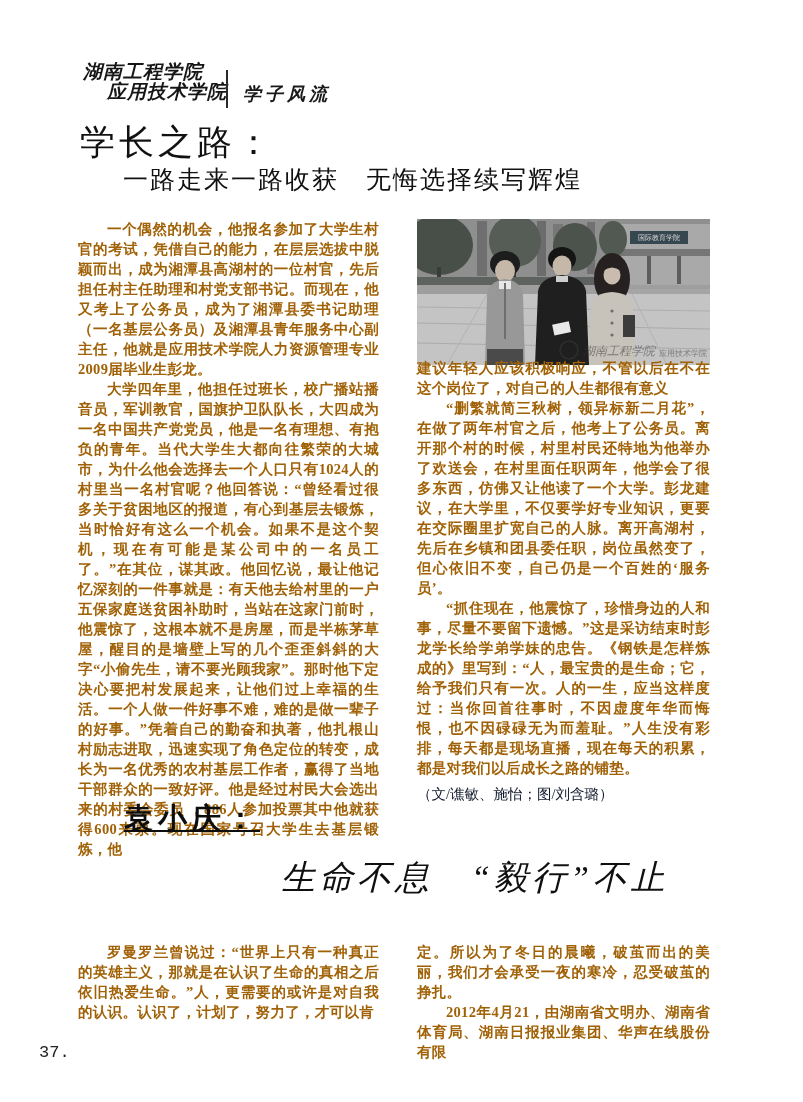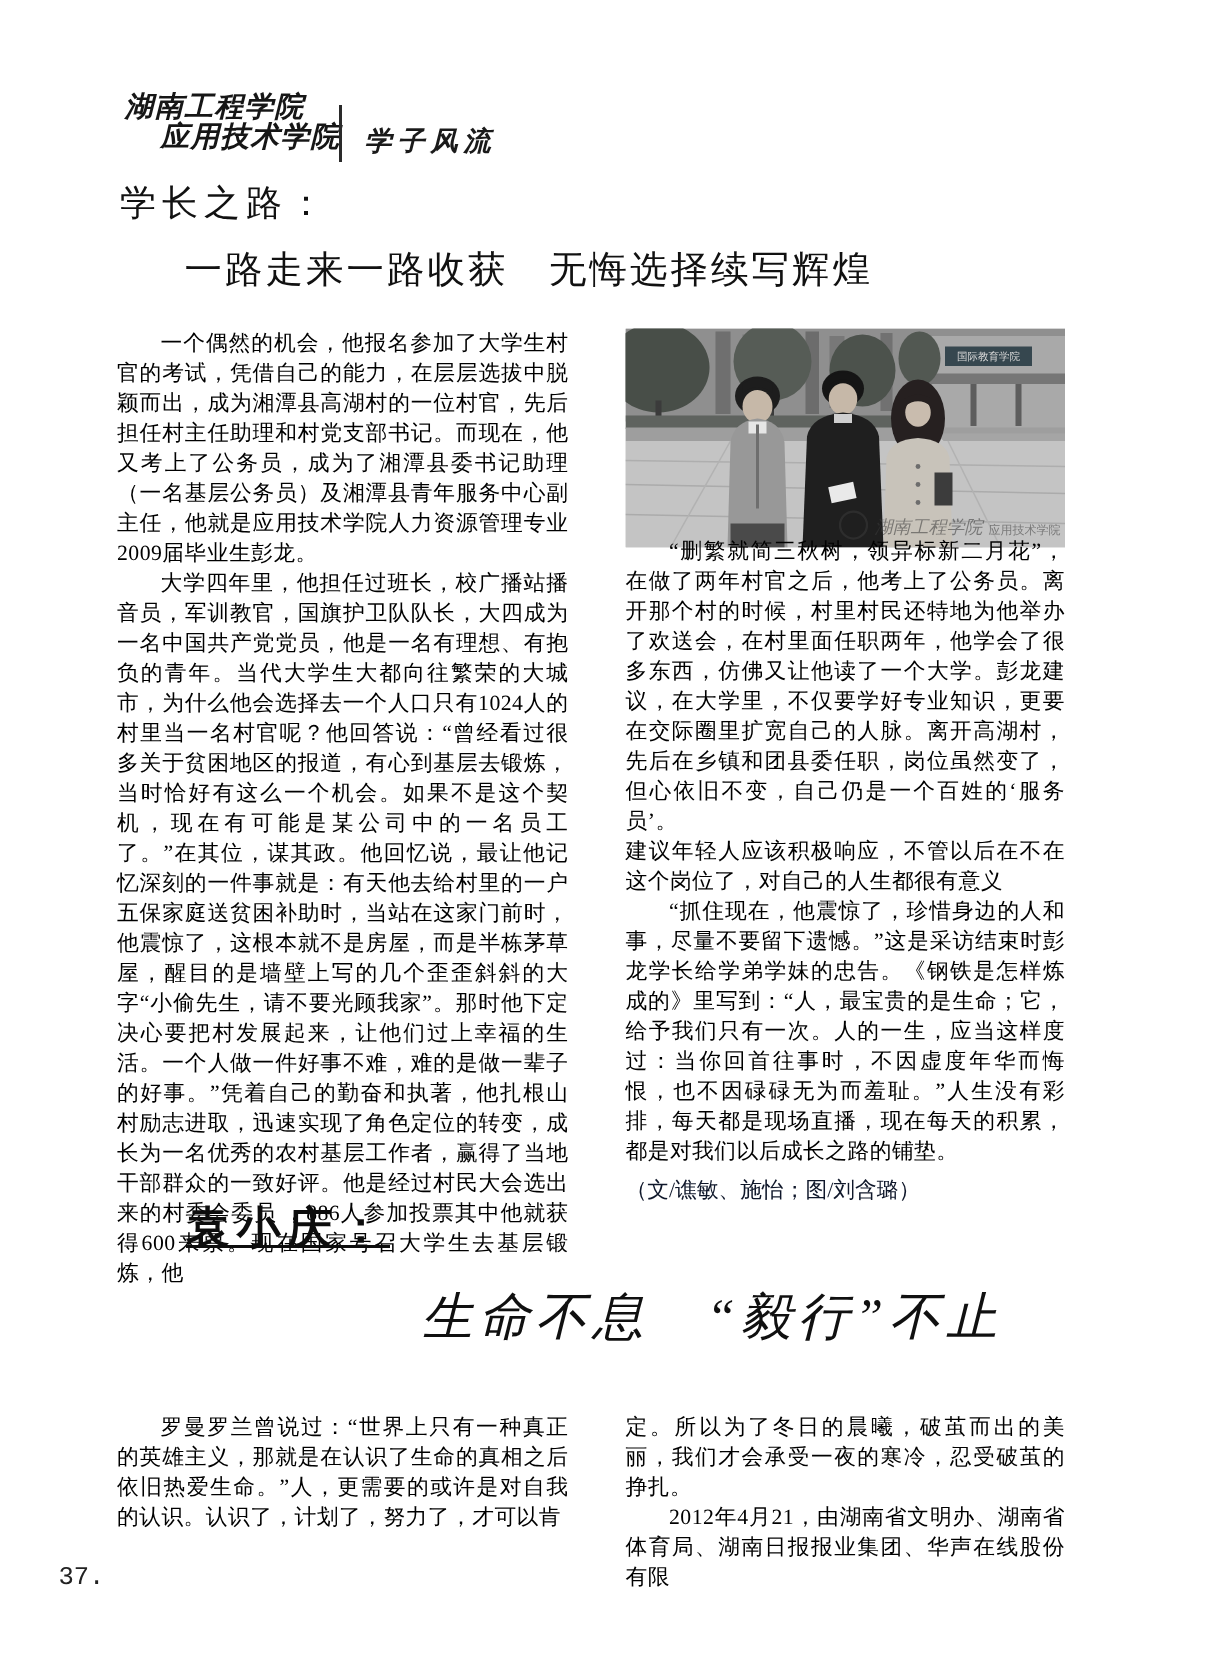--- a/index.html
+++ b/index.html
@@ -8,32 +8,32 @@
     font-family:"Liberation Serif","DejaVu Serif",serif;color:#1c1c1c;
   }
   
   .masthead{position:absolute;left:83px;top:62px;font-weight:bold;font-style:italic;
     font-size:19px;line-height:20px;letter-spacing:1px;color:#161616;}
   .masthead .l2{margin-left:24px;}
   .masthead-divider{position:absolute;left:226px;top:70px;width:2px;height:38px;background:#2a2a2a;}
   .section-label{position:absolute;left:243px;top:82px;font-size:18px;font-weight:bold;
     font-style:italic;letter-spacing:4px;color:#1a1a1a;}
   
-  .a1-title1{position:absolute;left:80px;top:119px;font-size:24px;letter-spacing:4px;
+  .a1-title1{position:absolute;left:80px;top:119px;font-size:35px;letter-spacing:4px;
     color:#111;white-space:nowrap;}
   .a1-title2{position:absolute;left:123px;top:163px;font-size:25px;letter-spacing:2px;
     color:#111;white-space:nowrap;}
   
   .cols{position:absolute;left:78px;display:flex;}
   .a1cols{top:219px;}
   .a2cols{top:903px;margin-top:39px;}
   .col-l{width:301px;margin-right:38px;}
   .col-r{width:293px;}
   p.body{margin:0;font-size:14.5px;line-height:20px;text-align:justify;
-    text-indent:2em;letter-spacing:0.3px;color:#000000;}
+    text-indent:2em;letter-spacing:0.3px;color:#a16207;font-weight:bold;}
   p.cont{text-indent:0;}
   p.byline{margin:6px 0 0 0;font-size:14.5px;line-height:20px;text-align:left;
     text-indent:0;padding-right:8px;color:#0f172a;}
   
   .photo-wrap{width:293px;height:130px;margin:0 0 9px 0;line-height:0;}
   
   .a2-title{position:absolute;left:124px;top:799px;
     font-family:"Liberation Sans","DejaVu Sans",sans-serif;font-weight:bold;
     font-size:29px;letter-spacing:5px;color:#0d0d0d;white-space:nowrap;text-decoration:underline;}
   .a2-subtitle{position:absolute;left:281px;top:855px;font-size:34px;font-style:italic;
@@ -132,22 +132,22 @@
           <rect x="206" y="96" width="12" height="22" fill="#3c3c3c"></rect>
 
           <g opacity="0.55">
             <circle cx="152" cy="131" r="9" fill="none" stroke="#3a3a3a" stroke-width="1.5"></circle>
             <text x="166" y="136" font-size="12" font-style="italic" fill="#3a3a3a">湖南工程学院</text>
             <text x="242" y="137" font-size="8" fill="#3a3a3a">应用技术学院</text>
           </g>
         </svg>
       </div>
 
+      <p class="body cont">建议年轻人应该积极响应，不管以后在不在这个岗位了，对自己的人生都很有意义</p>
       <p class="body">“删繁就简三秋树，领异标新二月花”，在做了两年村官之后，他考上了公务员。离开那个村的时候，村里村民还特地为他举办了欢送会，在村里面任职两年，他学会了很多东西，仿佛又让他读了一个大学。彭龙建议，在大学里，不仅要学好专业知识，更要在交际圈里扩宽自己的人脉。离开高湖村，先后在乡镇和团县委任职，岗位虽然变了，但心依旧不变，自己仍是一个百姓的‘服务员’。</p>
-      <p class="body cont">建议年轻人应该积极响应，不管以后在不在这个岗位了，对自己的人生都很有意义</p>
       <p class="body">“抓住现在，他震惊了，珍惜身边的人和事，尽量不要留下遗憾。”这是采访结束时彭龙学长给学弟学妹的忠告。《钢铁是怎样炼成的》里写到：“人，最宝贵的是生命；它，给予我们只有一次。人的一生，应当这样度过：当你回首往事时，不因虚度年华而悔恨，也不因碌碌无为而羞耻。”人生没有彩排，每天都是现场直播，现在每天的积累，都是对我们以后成长之路的铺垫。</p>
       <p class="byline">（文/谯敏、施怡；图/刘含璐）</p>
     </div>
   </div>
 
   <div class="a2-title">袁小庆：</div>
   <div class="a2-subtitle">生命不息　“毅行”不止</div>
 
   <div class="cols a2cols">
     <div class="col-l">

